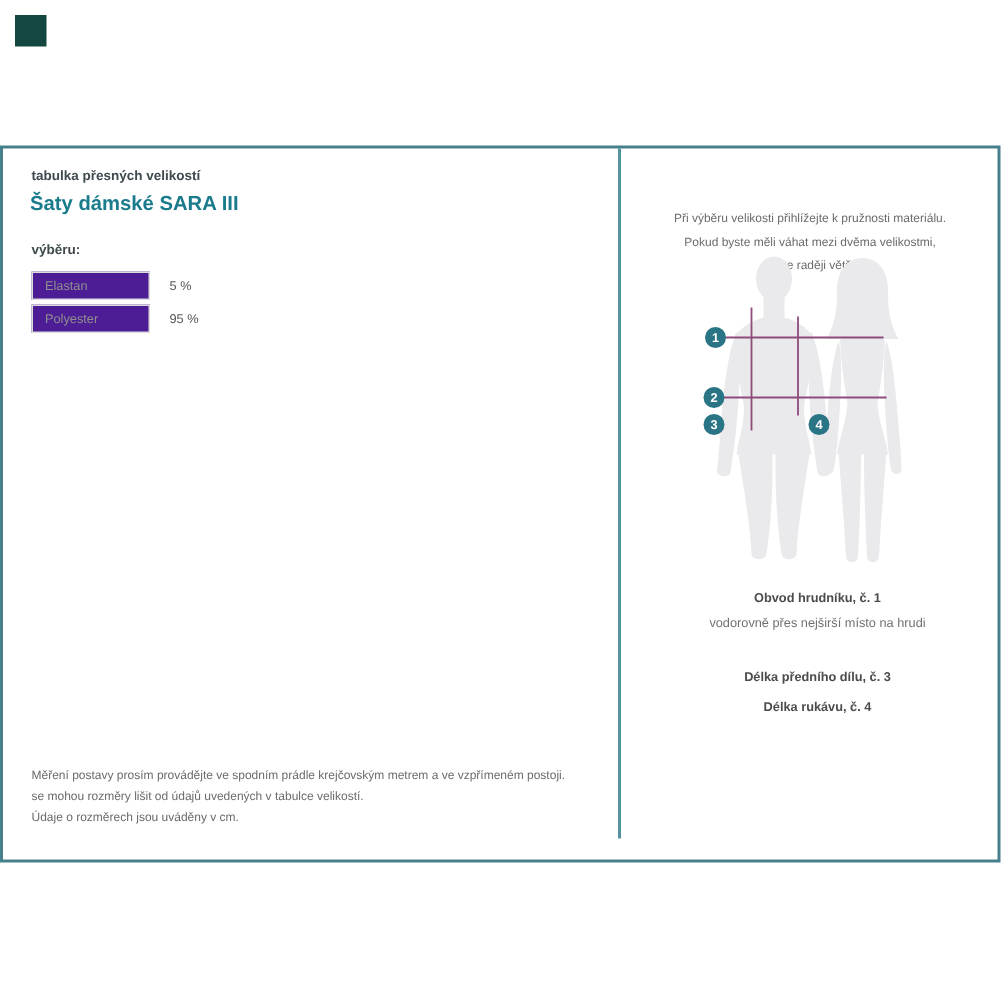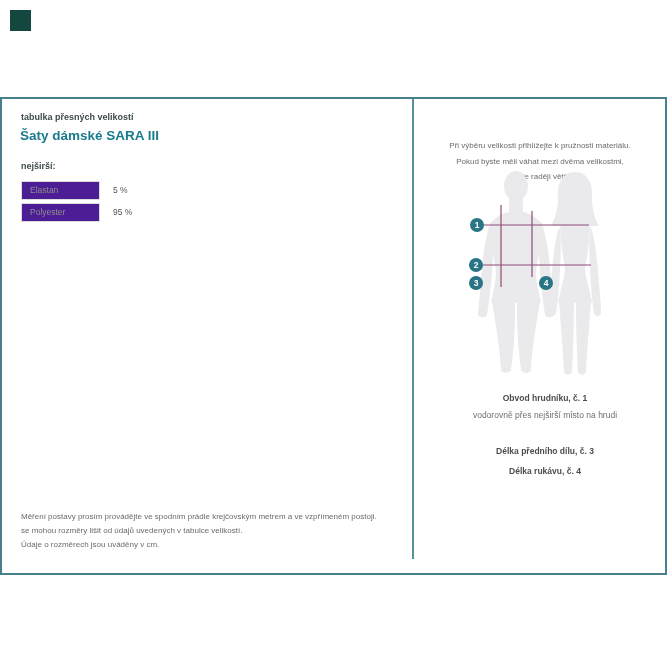--- a/index.html
+++ b/index.html
@@ -48,21 +48,21 @@
 
 <div class="page">
 
   <div class="logo"></div>
 
   <div class="content-box"></div>
   <div class="divider"></div>
 
   <div class="eyebrow">tabulka přesných velikostí</div>
   <div class="product-title">Šaty dámské SARA III</div>
-  <div class="comp-heading">nejširší:</div>
+  <div class="comp-heading">výběru:</div>
 
   <div class="materials">
     <div class="mat-row">
       <div class="mat-name">Elastan</div>
       <div class="mat-val">5 %</div>
     </div>
     <div class="mat-row">
       <div class="mat-name">Polyester</div>
       <div class="mat-val">95 %</div>
     </div>

